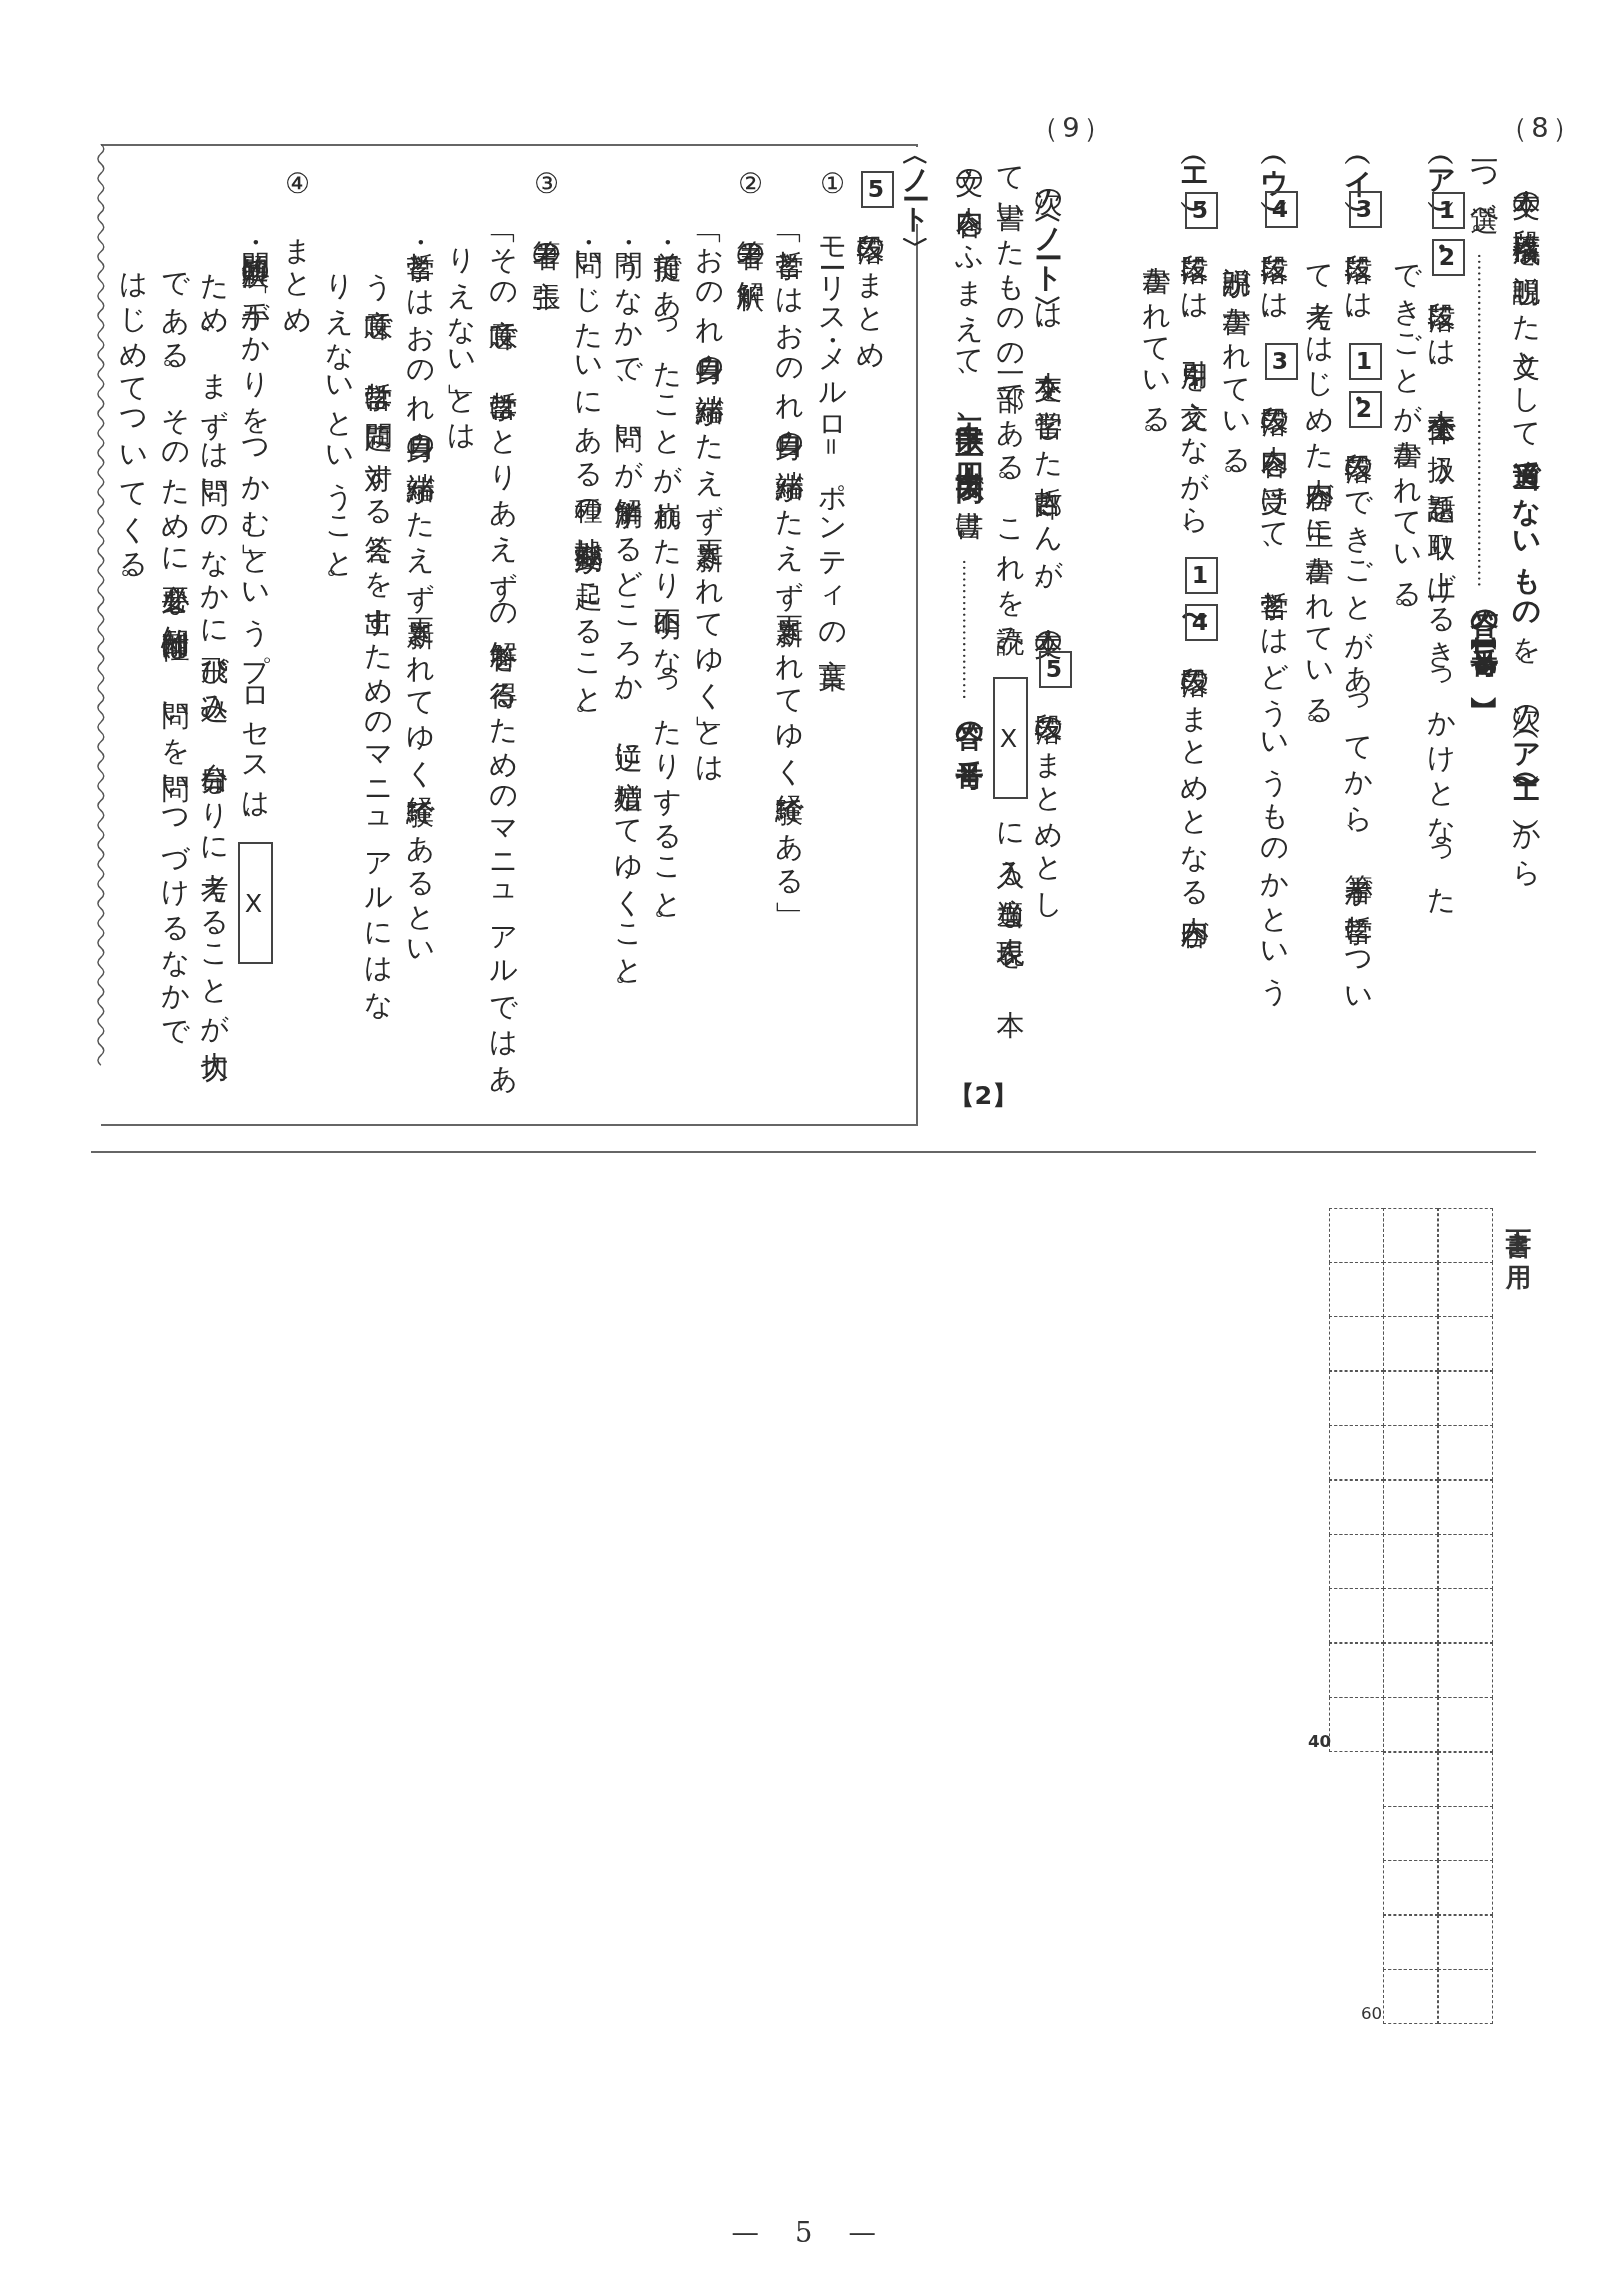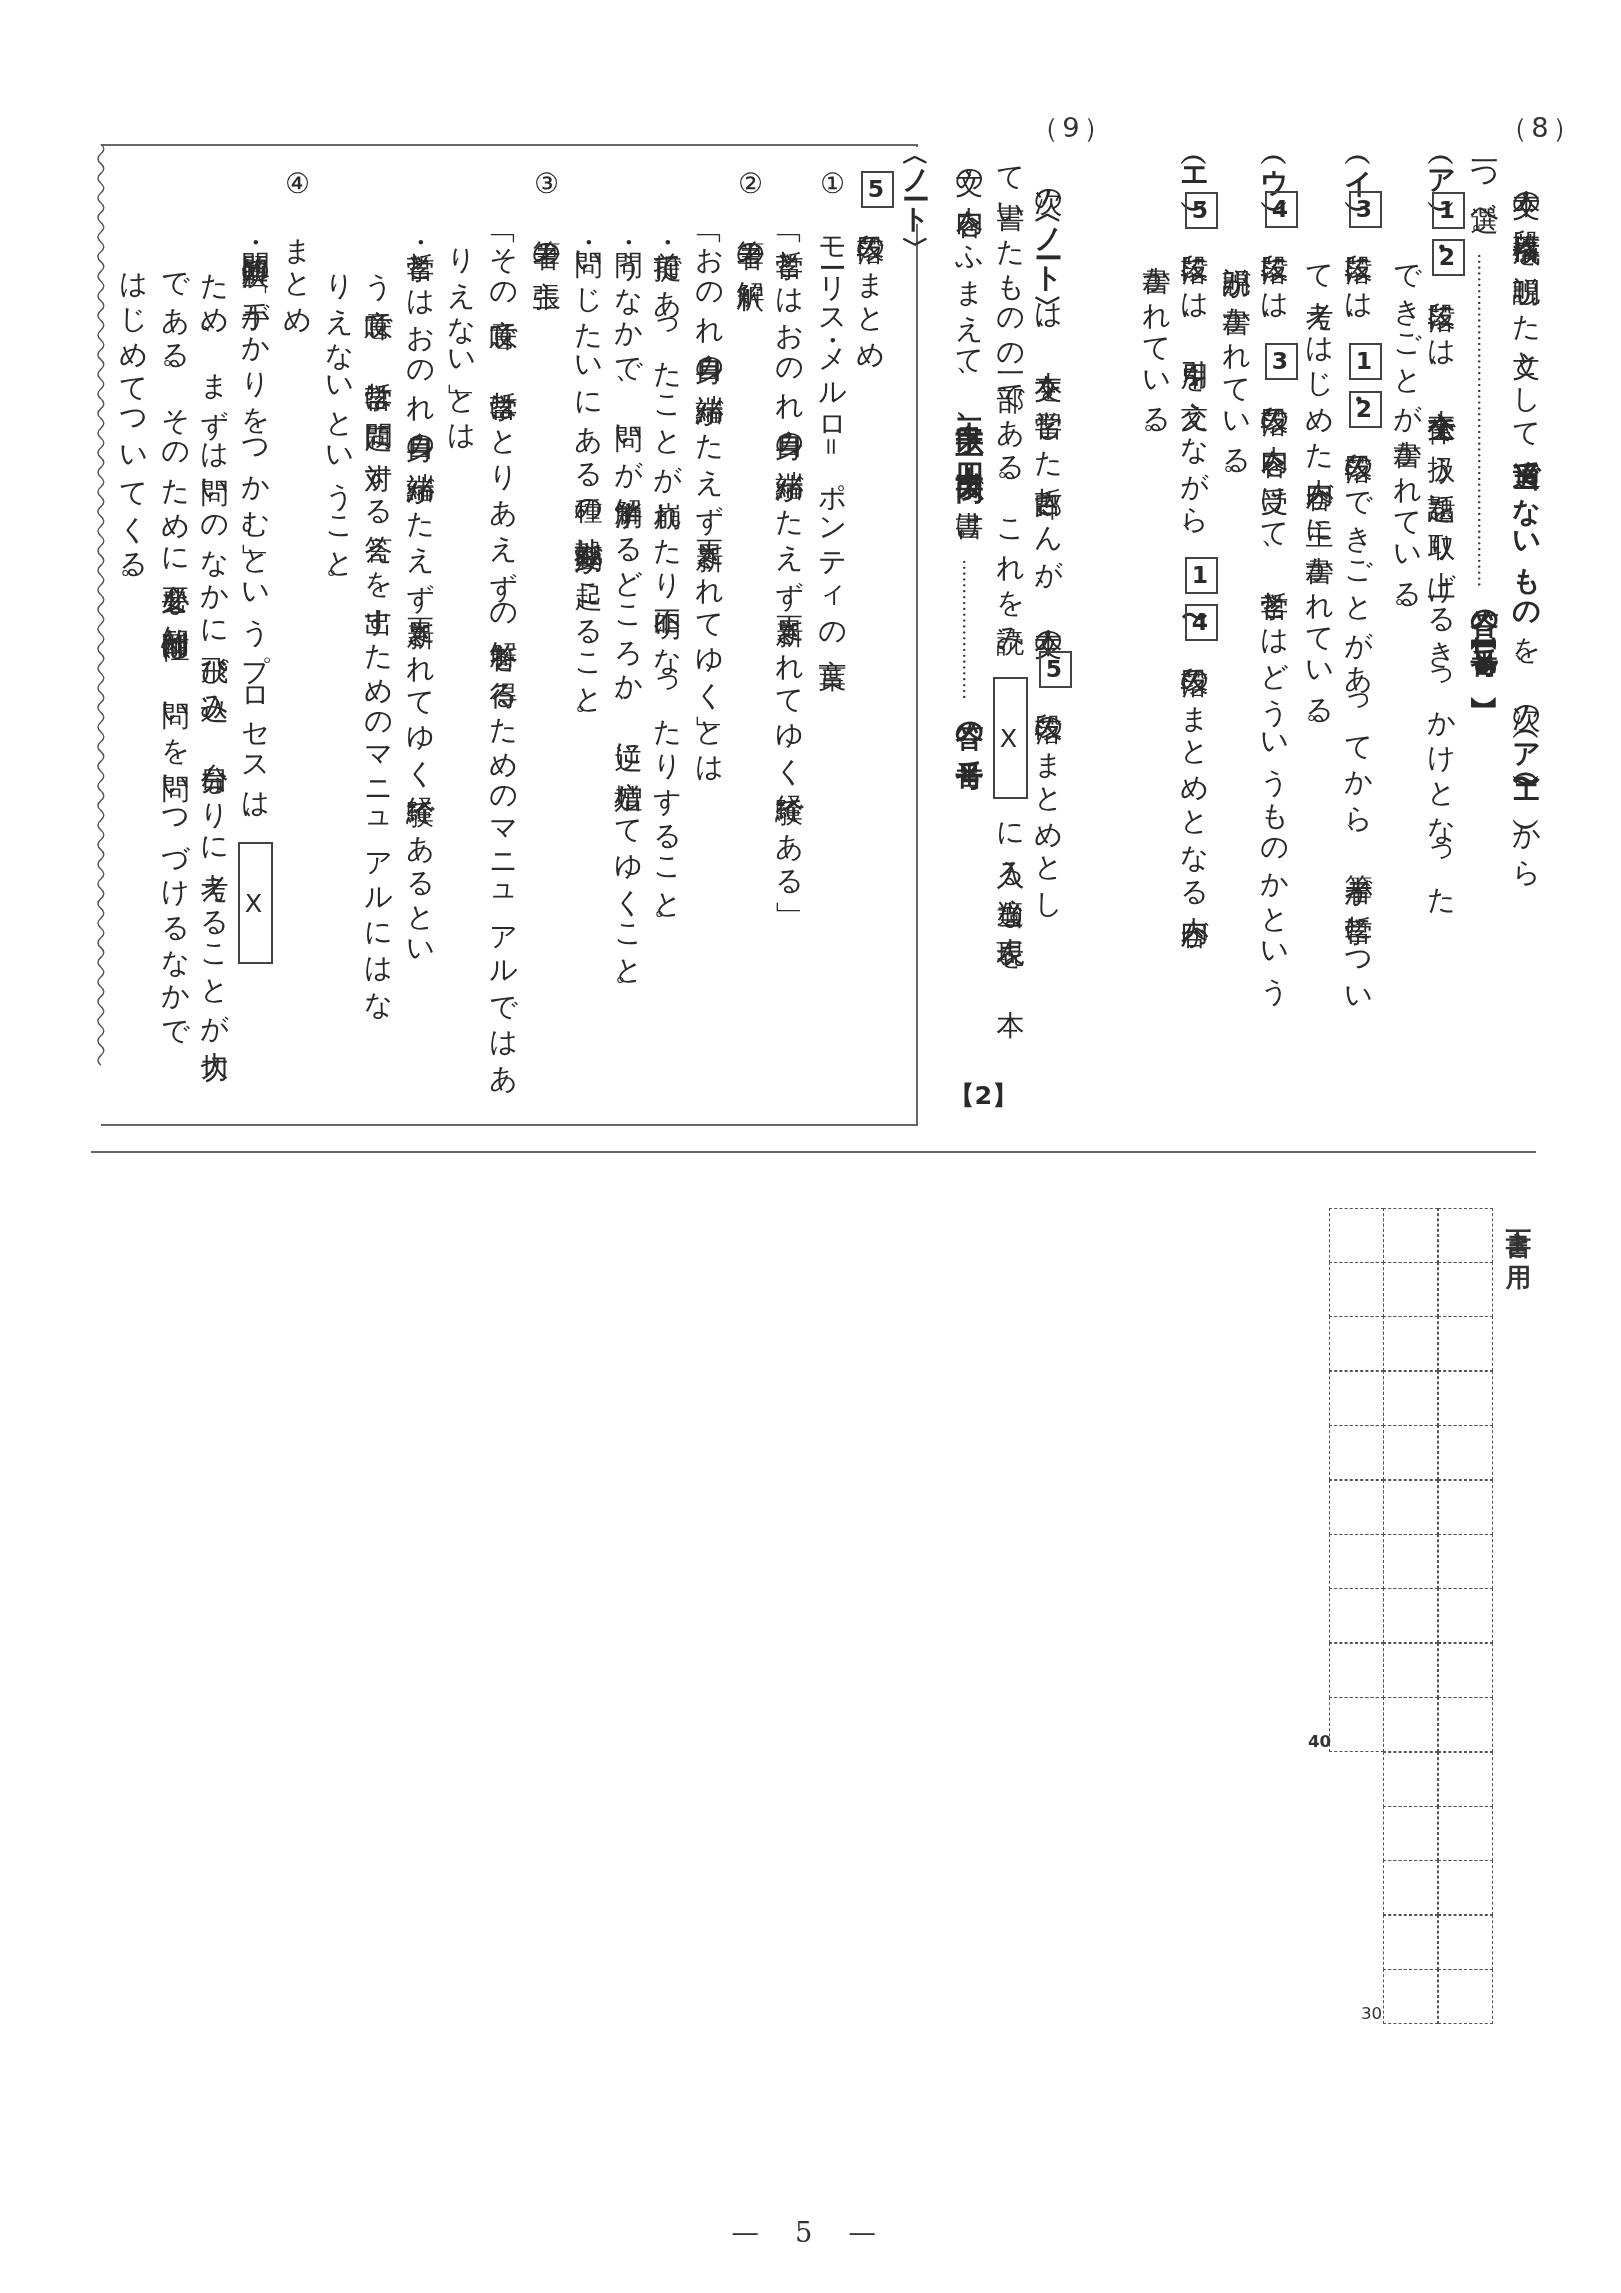--- a/index.html
+++ b/index.html
@@ -162,16 +162,16 @@
     <div class="cell" style="left: 1329px; top: 1316px;"></div>
     <div class="cell" style="left: 1329px; top: 1371px;"></div>
     <div class="cell" style="left: 1329px; top: 1425px;"></div>
     <div class="cell" style="left: 1329px; top: 1480px;"></div>
     <div class="cell" style="left: 1329px; top: 1534px;"></div>
     <div class="cell" style="left: 1329px; top: 1588px;"></div>
     <div class="cell" style="left: 1329px; top: 1643px;"></div>
     <div class="cell" style="left: 1329px; top: 1697px;"></div>
   </div>
 <div class="gmark" style="left:1308px; top:1731px;font-weight:bold;">40</div>
-<div class="gmark" style="left:1361px; top:2003px;">30</div>
+<div class="gmark" style="left:1361px; top:2003px;">60</div>
 
 <div class="page-num">— 5 —</div>
 
 
 </body></html>

